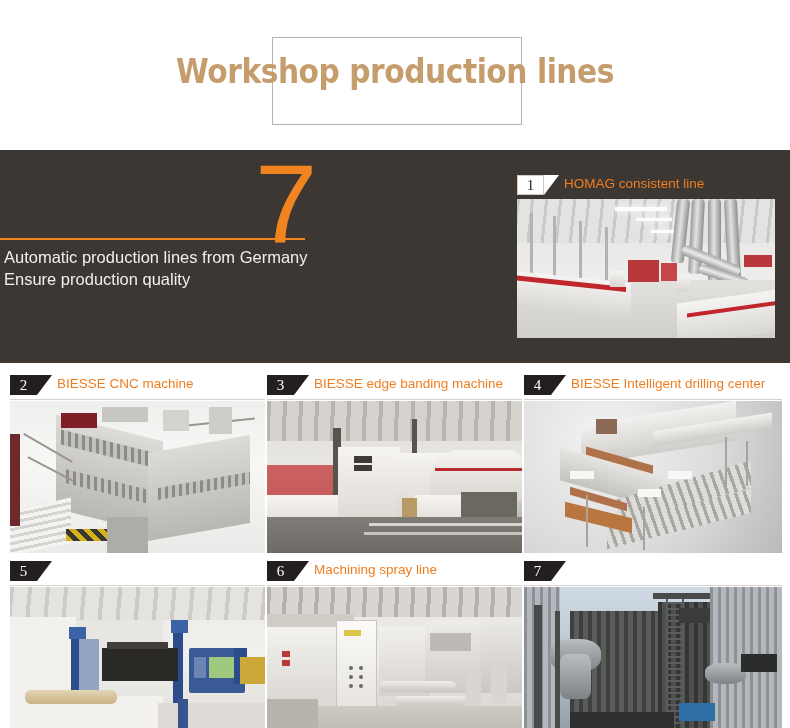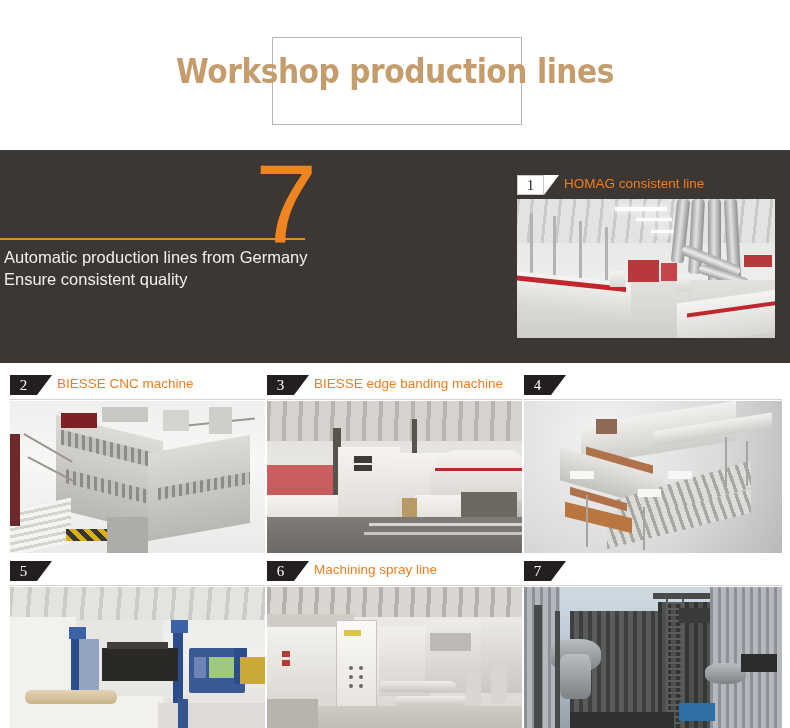--- a/index.html
+++ b/index.html
@@ -278,21 +278,21 @@
   <div class="title-text">Workshop production lines</div>
 </div>
 
 <div class="hero">
 
   <div class="hero-left">
     <div class="hero-number">7</div>
     <div class="hero-rule"></div>
     <div class="hero-caption">
       <div>Automatic production lines from Germany</div>
-      <div>Ensure consistent quality</div>
+      <div>Ensure production quality</div>
     </div>
   </div>
 
   <div class="hero-photo-card">
     <div class="label-bar">
       <div class="chip light">
         <div class="chip-box">1</div>
         <div class="chip-tail"></div>
       </div>
       <div class="label-text">HOMAG consistent line</div>
@@ -396,20 +396,21 @@
         </div>
       </div>
     </div>
 
     <div class="cell c3">
       <div class="label-bar">
         <div class="chip dark">
           <div class="chip-box">4</div>
           <div class="chip-tail"></div>
         </div>
+        <div class="label-text">BIESSE Intelligent drilling center</div>
         <div class="label-rule"></div>
       </div>
       <div class="cell-photo">
         <div class="photo p4">
           <div class="frame" style="left:22%;top:8%;width:60%;height:26%;transform:skewY(-9deg);"></div>
           <div class="frame" style="left:50%;top:14%;width:46%;height:10%;transform:skewY(-9deg);"></div>
           <div class="copper" style="left:24%;top:36%;width:26%;height:6%;transform:skewY(16deg);"></div>
           <div class="frame" style="left:14%;top:40%;width:40%;height:22%;transform:skewY(16deg);background:linear-gradient(180deg,#e7e5e1,#c4c2be);"></div>
           <div class="belt" style="left:36%;top:52%;width:52%;height:18%;transform:skewY(-16deg);"></div>
           <div class="belt" style="left:32%;top:70%;width:56%;height:16%;transform:skewY(-14deg);"></div>

